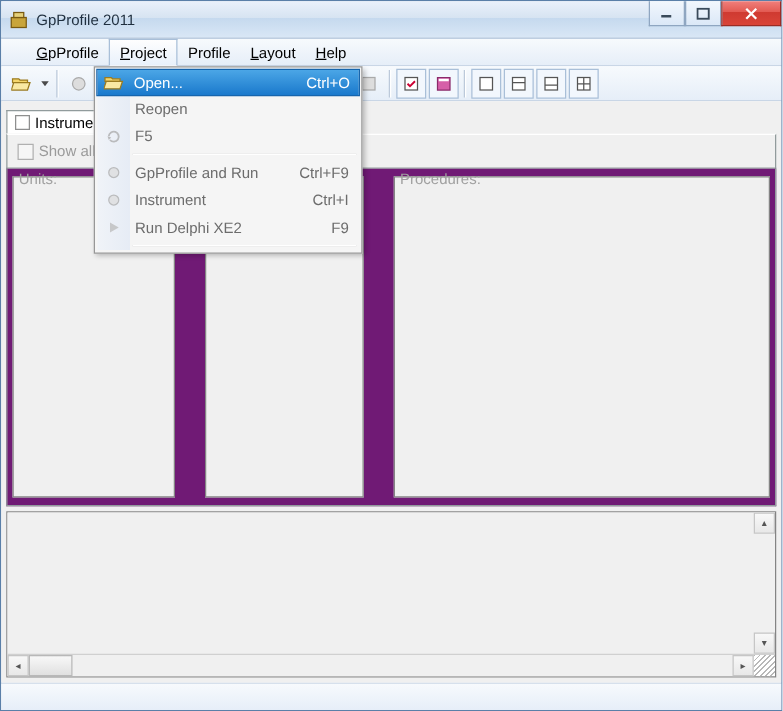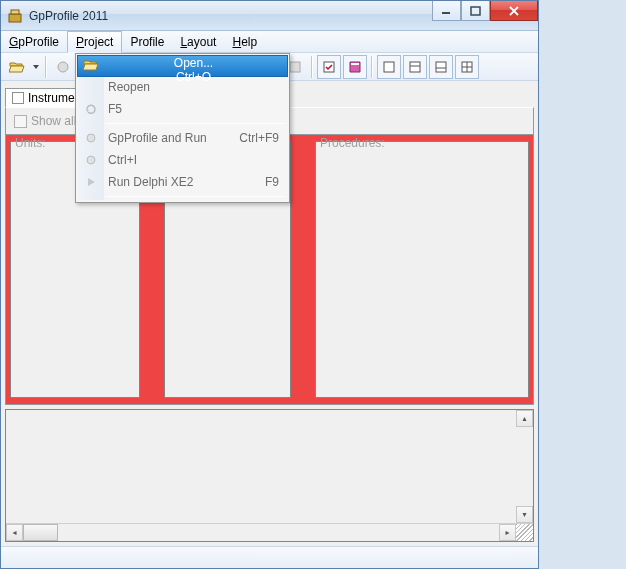--- a/index.html
+++ b/index.html
@@ -1,62 +1,62 @@
 <!DOCTYPE html>
 <html><head>
 <meta charset="utf-8">
 <style>
 * { margin: 0; padding: 0; box-sizing: border-box; font-family: 'Segoe UI', Tahoma, sans-serif; font-size: 12px; }
 body { background: #d9e4f1; width: 626px; height: 569px; overflow: hidden; position: relative; }
-.window { position: absolute; top: 0; left: 0; width: 539px; height: 569px; border: 1px solid #5a7fa8; background: #fff; display: flex; flex-direction: column; }
+.window { position: absolute; top: 0; left: 0; width: 626px; height: 569px; border: 1px solid #5a7fa8; background: #fff; display: flex; flex-direction: column; }
 .titlebar { height: 30px; background: linear-gradient(to bottom, #eaf1fb 0%, #d7e4f2 45%, #c5d9ee 46%, #d9e7f6 100%); display: flex; align-items: center; padding: 0 4px; border-bottom: 1px solid #a9bfd8; position: relative; }
 .app-icon { width: 16px; height: 16px; margin: 0 6px 0 2px; display: flex; align-items: center; justify-content: center; }
 .title-text { color: #1f2f3f; flex: 1; }
 .win-btns { position: absolute; right: 0; top: 0; display: flex; }
 .win-btn { width: 29px; height: 20px; border: 1px solid #8fa6c1; border-top: none; background: linear-gradient(to bottom, #f2f7fd, #dbe8f7); display: flex; align-items: center; justify-content: center; color: #3a4a5a; }
 .win-btn.close { width: 48px; background: linear-gradient(to bottom, #f07f7b 0%, #e25a52 45%, #cf3a31 46%, #d94438 100%); border-color: #9a2c25; color: #fff; border-top-right-radius: 0; }
 .win-btn svg { width: 12px; height: 10px; }
-.menubar { height: 22px; background: linear-gradient(to bottom, #f7fafd, #e6eef8); display: flex; align-items: stretch; padding: 0 0; border-bottom: 1px solid #c9d6e6; }
+.menubar { height: 22px; background: linear-gradient(to bottom, #f7fafd, #e6eef8); display: flex; align-items: stretch; padding: 0 20px; border-bottom: 1px solid #c9d6e6; }
 .menu-item { padding: 0 8px; display: flex; align-items: center; cursor: default; }
 .menu-item.active { background: linear-gradient(to bottom, #fefefe, #e9f1fb); border: 1px solid #a9bfd8; border-bottom: 1px solid #f5f8fc; margin-bottom: -1px; position: relative; z-index: 20; justify-content: flex-end; }
 .menu-item u { text-decoration: underline; }
 .toolbar { height: 28px; background: linear-gradient(to bottom, #f7fafd, #e6eef8); display: flex; align-items: center; padding: 2px 4px; gap: 2px; border-bottom: 1px solid #c9d6e6; }
 .tb-btn { width: 24px; height: 24px; display: flex; align-items: center; justify-content: center; border: 1px solid transparent; }
 .tb-btn.bordered { border: 1px solid #a9bfd8; background: #f2f7fd; }
 .tb-sep { width: 2px; height: 22px; border-left: 1px solid #bcc9da; border-right: 1px solid #fff; margin: 0 2px; }
 .tb-drop { width: 10px; display: flex; align-items: center; justify-content: center; }
 .content { flex: 1; display: flex; flex-direction: column; padding: 4px; gap: 4px; background: #f0f0f0; position: relative; }
 .upper { flex: 1; display: flex; flex-direction: column; }
 .tabs-row { display: flex; height: 22px; align-items: flex-end; }
 .tab { background: #fff; border: 1px solid #919b9c; border-bottom: none; padding: 2px 10px 2px 6px; display: flex; align-items: center; gap: 4px; }
 .tab-chk { width: 12px; height: 12px; border: 1px solid #8e8f8f; background: #fff; }
 .subbar { background: #f0f0f0; border: 1px solid #919b9c; border-top: 1px solid #fff; padding: 6px 8px; display: flex; align-items: center; gap: 12px; color: #6c6c6c; }
 .subbar .chk { width: 13px; height: 13px; border: 1px solid #b0b0b0; background: #f6f6f6; display: inline-block; vertical-align: middle; margin-right: 4px; }
-.panels { flex: 1; display: flex; gap: 16px; border: 1px solid #919b9c; border-top: none; background: #ef4444; }
+.panels { flex: 1; display: flex; gap: 16px; border: 1px solid #919b9c; border-top: none; background: #701a75; }
 .panel { border: 1px solid #848484; background: #f0f0f0; margin: 6px 4px; }
 .panel.p1 { width: 130px; }
 .panel.p2 { width: 127px; }
 .panel.p3 { flex: 1; }
 .bottom-wrap { height: 133px; display: flex; flex-direction: column; border: 1px solid #848484; background: #fff; position: relative; }
 .bottom-text { flex: 1; background: #f0f0f0; border-bottom: 1px solid #d0d0d0; position: relative; }
 .vscroll { position: absolute; right: 0; top: 0; width: 17px; height: 100%; background: #f0f0f0; display: flex; flex-direction: column; }
 .vscroll .sbtn { height: 17px; background: linear-gradient(#f8f8f8,#e8e8e8); border: 1px solid #c6c6c6; display: flex; align-items:center; justify-content:center; font-size:8px; color:#555 }
 .vscroll .strack { flex:1; }
 .hscroll-row { height: 17px; display: flex; }
 .hscroll { flex: 1; background: #f0f0f0; display: flex; }
 .hscroll .sbtn { width: 17px; background: linear-gradient(#f8f8f8,#e8e8e8); border: 1px solid #c6c6c6; display:flex;align-items:center;justify-content:center;font-size:8px;color:#555 }
 .hscroll .thumb { width: 35px; background: linear-gradient(#f8f8f8,#e0e0e0); border: 1px solid #b8b8b8; }
 .hscroll .strack { flex: 1; }
 .sizegrip { width: 17px; height: 17px; background: repeating-linear-gradient(135deg, #b8b8b8 0 1px, transparent 1px 3px); }
 .statusbar { height: 22px; background: linear-gradient(#f7fafd,#e6eef8); border-top: 1px solid #c9d6e6; }
 .dropdown { position: absolute; top: 52px; left: 74px; width: 215px; background: #f5f5f5; border: 1px solid #979797; box-shadow: 2px 2px 4px rgba(0,0,0,0.25); z-index: 30; padding: 2px; }
 .dd-gutter { position: absolute; left: 2px; top: 2px; bottom: 2px; width: 26px; background: linear-gradient(to right, #f0f3f8, #e6ecf5); }
 .dd-item { height: 22px; display: flex; align-items: center; position: relative; padding-left: 30px; padding-right: 8px; color: #6c6c6c; }
 .dd-item.enabled { color: #000; }
-.dd-item.hl { background: linear-gradient(to bottom, #4ba6e6, #1a79cc); color: #fff; border: 1px solid #1665ad; margin: -1px; padding-left: 29px; padding-right: 7px; flex-direction: column; }
+.dd-item.hl { background: linear-gradient(to bottom, #4ba6e6, #1a79cc); color: #fff; border: 1px solid #1665ad; margin: -1px; padding-left: 29px; padding-right: 7px; }
 .dd-item .dd-icon { position: absolute; left: 4px; width: 18px; height: 18px; display: flex; align-items: center; justify-content: center; opacity: 0.75; }
 .dd-item.hl .dd-icon { opacity: 1; }
 .dd-item .dd-label { flex: 1; }
 .dd-item .dd-sc { color: inherit; }
 .dd-item.enabled:not(.hl) .dd-sc { color: #333; }
 .dd-sep { height: 1px; background: #c5c5c5; margin: 3px 2px 3px 28px; border-bottom: 1px solid #fff; position: relative; }
 .disabled { color: #9a9a9a !important; }
 .lbl-units { position: absolute; left: 4px; top: -6px; color: #a0a0a0; }
 </style>
 </head>
@@ -287,20 +287,21 @@
         </span>
       <span class="dd-label">GpProfile and Run</span>
       <span class="dd-sc">Ctrl+F9</span>
     </div>
     <div class="dd-item">
       <span class="dd-icon">
           <svg width="14" height="14">
             <circle cx="7" cy="7" r="4" fill="#ddd" stroke="#aaa"></circle>
           </svg>
         </span>
+      <span class="dd-label">Instrument</span>
       <span class="dd-sc">Ctrl+I</span>
     </div>
     <div class="dd-item">
       <span class="dd-icon">
           <svg width="14" height="14">
             <path d="M4 3 L11 7 L4 11 z" fill="#bbb"></path>
           </svg>
         </span>
       <span class="dd-label">Run Delphi XE2</span>
       <span class="dd-sc">F9</span>

